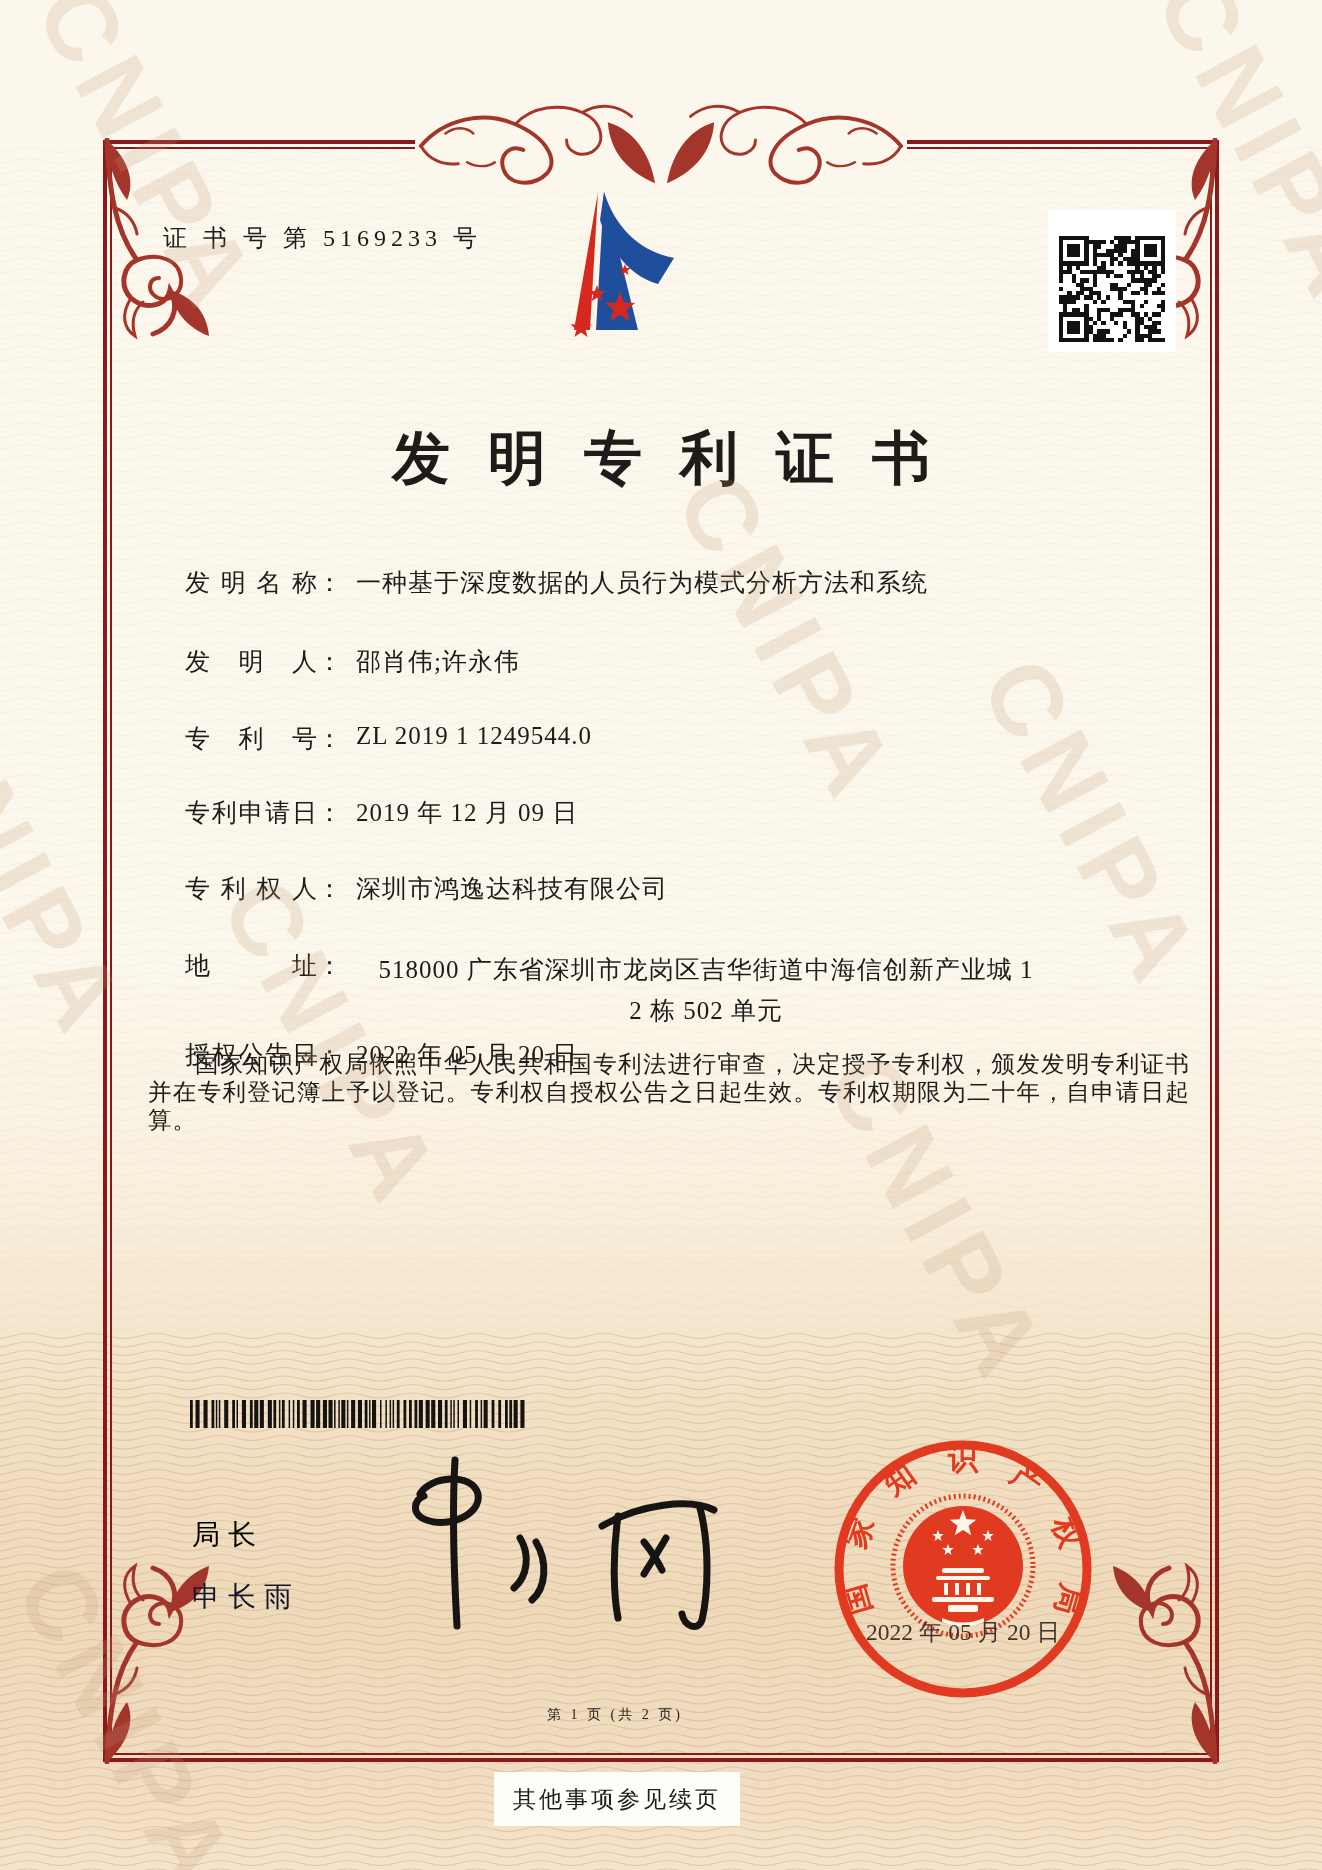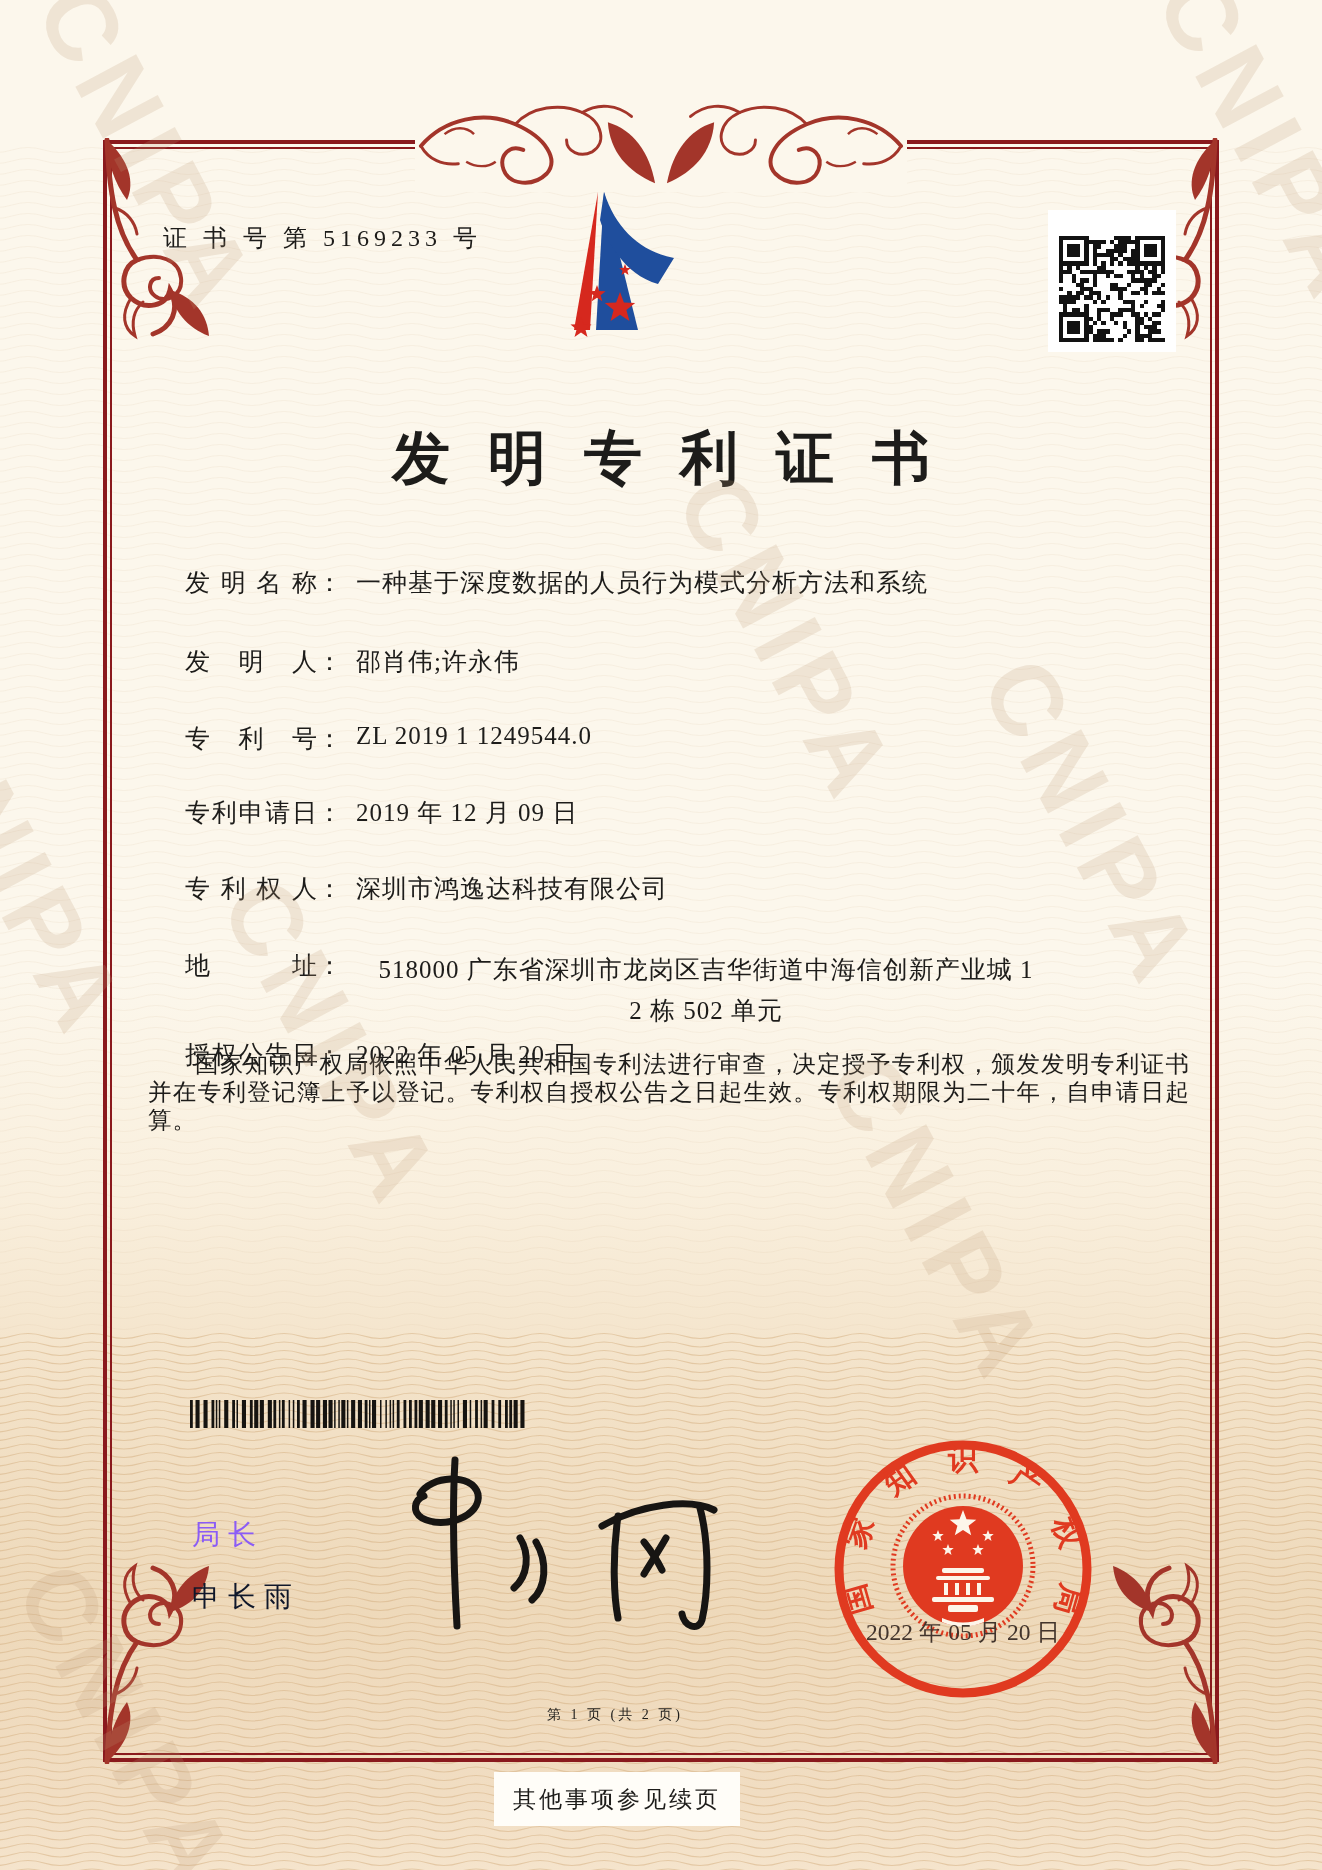--- a/index.html
+++ b/index.html
@@ -57,21 +57,21 @@
   
   .bodytxt{
     position:absolute;left:148px;top:1050px;width:1042px;
     font-size:23.5px;line-height:28px;text-align:justify;letter-spacing:1px;
   }
   .bodytxt p{margin:0;text-indent:2em;}
   
   .barcode{position:absolute;left:190px;top:1400px;width:340px;height:28px;}
   
   .officer-title{position:absolute;left:192px;top:1516px;font-size:28px;letter-spacing:8px;
-    font-family:"Liberation Sans","DejaVu Sans",sans-serif;color:#8b5cf6;}
+    font-family:"Liberation Sans","DejaVu Sans",sans-serif;color:#000000;}
   .officer-name{position:absolute;left:192px;top:1578px;font-size:28px;letter-spacing:8px;
     font-family:"Liberation Sans","DejaVu Sans",sans-serif;color:#0f172a;}
   .sig{position:absolute;left:360px;top:1442px;width:390px;height:200px;}
   
   .seal{position:absolute;left:826px;top:1432px;width:274px;height:274px;}
   .seal-date{
     position:absolute;left:830px;top:1616px;width:266px;text-align:center;
     font-size:23.5px;color:#42342c;letter-spacing:0px;white-space:nowrap;
   }
   

